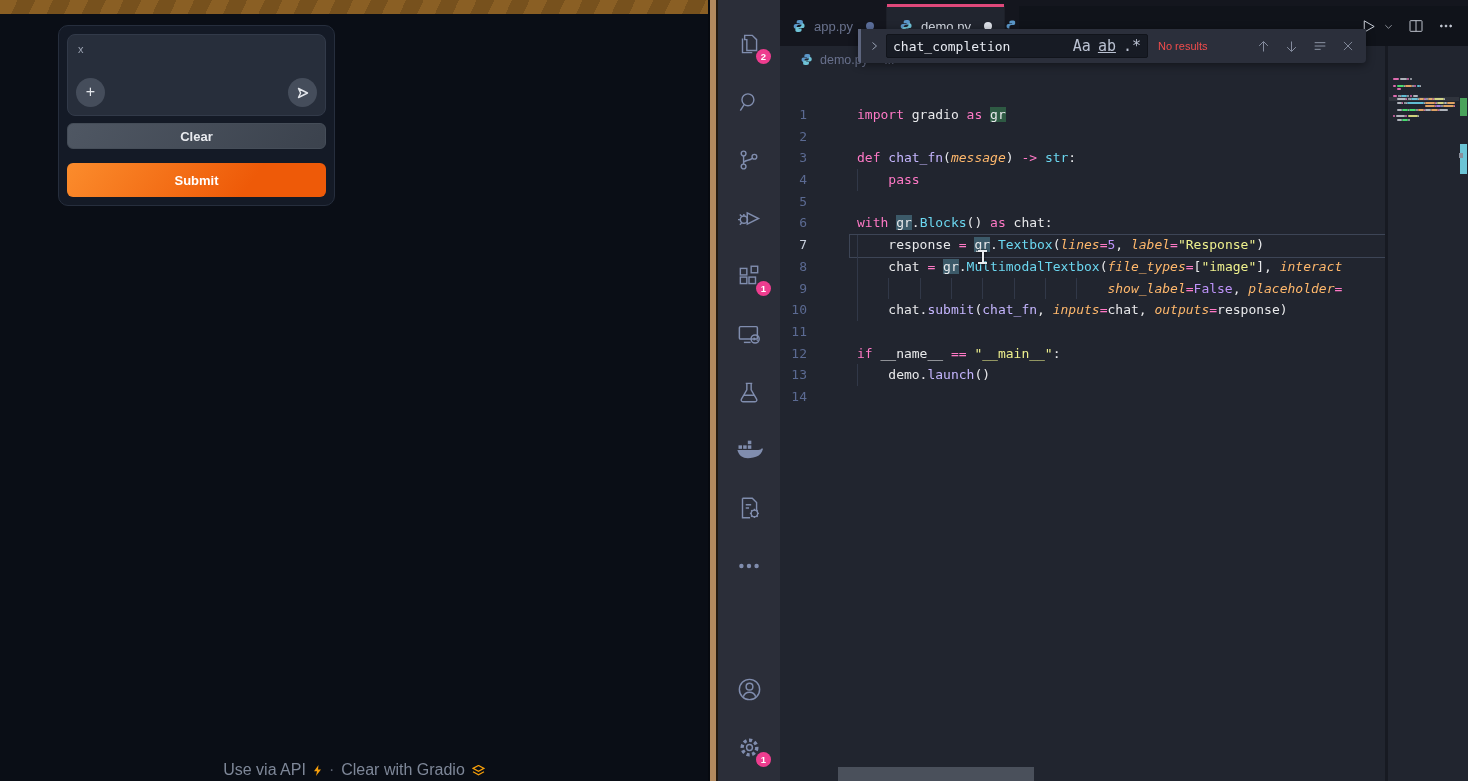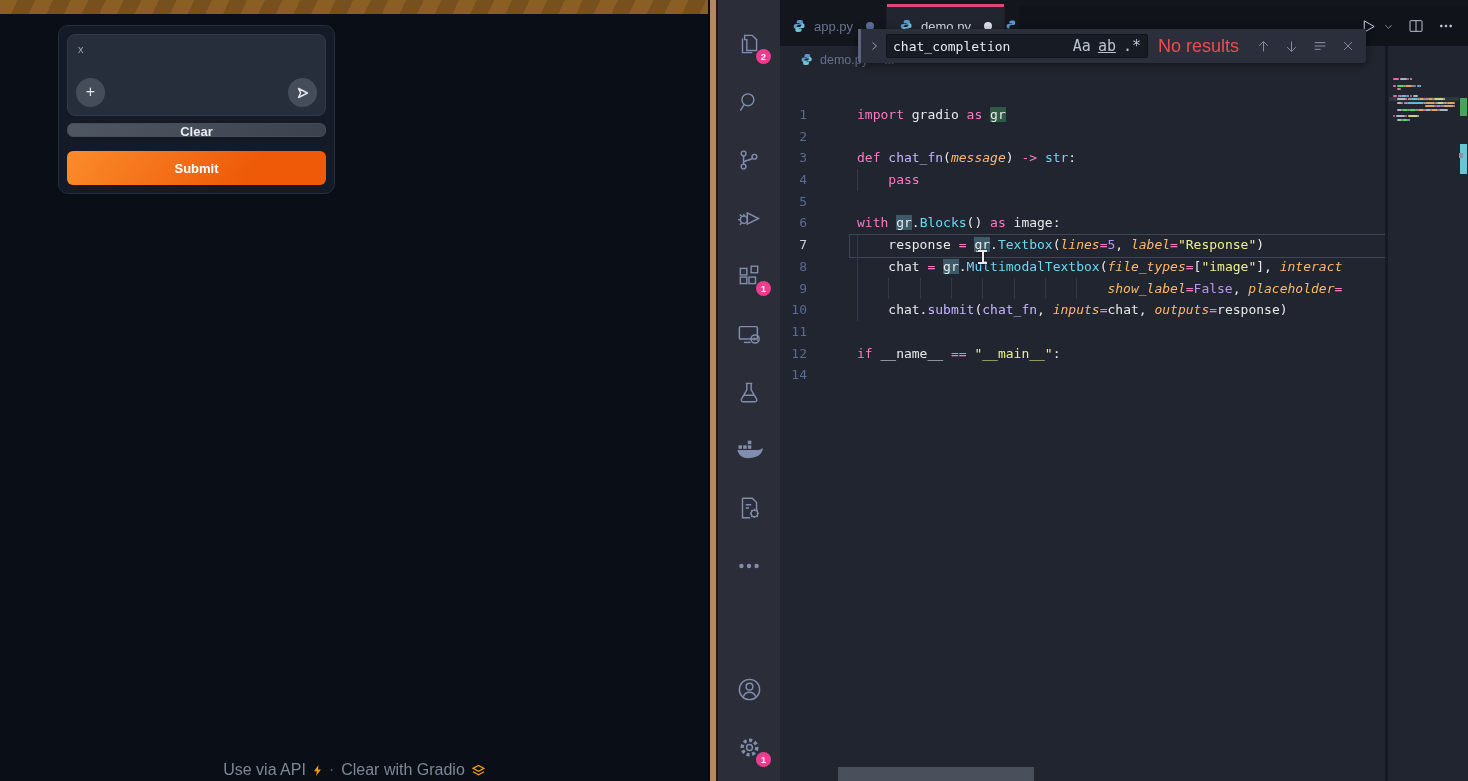--- a/index.html
+++ b/index.html
@@ -14,21 +14,21 @@
   .app-body { display:flex; gap:13px; margin:11px 0 0 58px; }
   .card { background:#141a26; border:1px solid #262e3d; border-radius:10px; padding:8px; }
   .card-a { width:277px; }
   .card-b { width:274px; align-self:flex-start; }
   .mm-box { background:#272e3b; border:1px solid #323a49; border-radius:8px; height:82px; padding:8px 10px; position:relative; }
   .mm-label { font-size:11px; color:#9aa2b1; }
   .mm-row { position:absolute; left:8px; right:8px; bottom:8px; display:flex; justify-content:space-between; }
   .circle-btn { width:29px; height:29px; border-radius:50%; border:none; background:#454d5b; color:#e4e7ec;
     display:flex; align-items:center; justify-content:center; cursor:pointer; }
   .circle-btn .plus { font-size:16px; line-height:1; margin-top:-1px; }
-  .btn-secondary { display:block; width:100%; height:14px; margin-top:7px; border:1px solid #454d58; border-radius:6px;
+  .btn-secondary { display:block; width:100%; height:26px; margin-top:7px; border:1px solid #454d58; border-radius:6px;
     background:linear-gradient(125deg,#4f5763,#3b424d); color:#e9ebef; font-weight:700; font-size:13px; cursor:pointer;
     font-family:"Liberation Sans",sans-serif; }
   .btn-primary { display:block; width:100%; height:34px; margin-top:14px; border:none; border-radius:6px;
     background:linear-gradient(125deg,#fb8c2c,#ee5a08 70%); color:#fff; font-weight:700; font-size:13px; cursor:pointer;
     font-family:"Liberation Sans",sans-serif; }
   .out-panel { background:#1a2130; border:1px solid #2b3344; border-radius:8px; padding:8px 9px 10px; }
   .out-panel textarea { display:block; width:100%; height:46px; margin-top:6px; resize:none; outline:none;
     background:#212836; border:1px solid #3a4250; border-radius:5px; position:relative; }
   .resize-wrap { position:relative; }
   .resize-grip { position:absolute; right:3px; bottom:3px; width:9px; height:9px; pointer-events:none;
@@ -70,21 +70,21 @@
   
   .find-widget { position:absolute; top:29px; left:78px; width:508px; height:34px; background:#2b2f3b;
     border-radius:0 0 4px 4px; box-shadow:0 2px 8px rgba(0,0,0,.45); display:flex; align-items:center; z-index:30; }
   .find-grip { width:3px; height:100%; background:#5d657e; border-radius:0 0 0 3px; }
   .find-chevron { margin:0 6px 0 7px; display:flex; cursor:pointer; }
   .find-input { width:262px; height:24px; background:#171b24; border:1px solid #11141b; border-radius:2px;
     display:flex; align-items:center; padding:0 6px; }
   .find-query { flex:1; font-family:"DejaVu Sans Mono",monospace; font-size:13px; color:#e7eaf1; white-space:nowrap; overflow:hidden; }
   .find-opt { font-size:15px; color:#bac1d1; margin-left:7px; cursor:pointer; font-family:"DejaVu Sans Mono",monospace; }
   .find-opt.word { text-decoration:underline; }
-  .find-status { font-size:18px; color:#f14c4c; margin-left:10px; white-space:nowrap; }
+  .find-status { font-size:11px; color:#f14c4c; margin-left:10px; white-space:nowrap; }
   .find-actions { display:flex; align-items:center; gap:13px; margin-left:auto; padding-right:11px; color:#9aa3b5; }
   .find-actions svg { stroke:#9aa3b5; fill:none; stroke-width:1.3; cursor:pointer; }
 
   
   .code-area { position:absolute; top:104px; left:0; width:606px; height:663px; overflow:hidden; }
   .code-line { position:relative; height:21.7px; line-height:21.7px; white-space:pre; display:flex; }
   .gutter-num { width:47px; padding-right:20px; text-align:right; font-family:"DejaVu Sans Mono",monospace;
     font-size:13px; color:#5b6a92; flex:0 0 auto; }
   .code-line.current .gutter-num { color:#c8cfdc; }
   .code-text { position:relative; font-family:"DejaVu Sans Mono",monospace; font-size:13px; color:#e8e9eb; padding-left:30px; }
@@ -331,27 +331,28 @@
             </svg>
         </div>
       </div>
 
       <div class="code-area" id="code-area">
           <div class="code-line"><span class="gutter-num">1</span><span class="code-text"><span class="tk-k">import</span><span class="tk-d"> gradio </span><span class="tk-k">as</span><span class="tk-d"> </span><span class="tk-d hl1">gr</span></span></div>
           <div class="code-line"><span class="gutter-num">2</span><span class="code-text"></span></div>
           <div class="code-line"><span class="gutter-num">3</span><span class="code-text"><span class="tk-k">def</span><span class="tk-d"> </span><span class="tk-f">chat_fn</span><span class="tk-d">(</span><span class="tk-p">message</span><span class="tk-d">) </span><span class="tk-k">-&gt;</span><span class="tk-d"> </span><span class="tk-t">str</span><span class="tk-d">:</span></span></div>
           <div class="code-line"><span class="gutter-num">4</span><span class="code-text"><span class="guide" style="left: calc(0ch + 30px);"></span><span class="tk-d">    </span><span class="tk-k">pass</span></span></div>
           <div class="code-line"><span class="gutter-num">5</span><span class="code-text"></span></div>
-          <div class="code-line"><span class="gutter-num">6</span><span class="code-text"><span class="tk-k">with</span><span class="tk-d"> </span><span class="tk-d hl2">gr</span><span class="tk-d">.</span><span class="tk-t">Blocks</span><span class="tk-d">()</span><span class="tk-d"> </span><span class="tk-k">as</span><span class="tk-d"> image:</span></span></div>
+          <div class="code-line"><span class="gutter-num">6</span><span class="code-text"><span class="tk-k">with</span><span class="tk-d"> </span><span class="tk-d hl2">gr</span><span class="tk-d">.</span><span class="tk-t">Blocks</span><span class="tk-d">()</span><span class="tk-d"> </span><span class="tk-k">as</span><span class="tk-d"> chat:</span></span></div>
           <div class="code-line current"><span class="gutter-num">7</span><span class="code-text"><span class="guide" style="left: calc(0ch + 30px);"></span><span class="tk-d">    response </span><span class="tk-k">=</span><span class="tk-d"> </span><span class="tk-d hl2">gr</span><span class="tk-d">.</span><span class="tk-t">Textbox</span><span class="tk-d">(</span><span class="tk-p">lines</span><span class="tk-k">=</span><span class="tk-n">5</span><span class="tk-d">, </span><span class="tk-p">label</span><span class="tk-k">=</span><span class="tk-s">"Response"</span><span class="tk-d">)</span></span></div>
           <div class="code-line"><span class="gutter-num">8</span><span class="code-text"><span class="guide" style="left: calc(0ch + 30px);"></span><span class="tk-d">    chat </span><span class="tk-k">=</span><span class="tk-d"> </span><span class="tk-d hl2">gr</span><span class="tk-d">.</span><span class="tk-t">MultimodalTextbox</span><span class="tk-d">(</span><span class="tk-p">file_types</span><span class="tk-k">=</span><span class="tk-d">[</span><span class="tk-s">"image"</span><span class="tk-d">], </span><span class="tk-p">interact</span></span></div>
           <div class="code-line"><span class="gutter-num">9</span><span class="code-text"><span class="guide" style="left: calc(0ch + 30px);"></span><span class="guide" style="left: calc(4ch + 30px);"></span><span class="guide" style="left: calc(8ch + 30px);"></span><span class="guide" style="left: calc(12ch + 30px);"></span><span class="guide" style="left: calc(16ch + 30px);"></span><span class="guide" style="left: calc(20ch + 30px);"></span><span class="guide" style="left: calc(24ch + 30px);"></span><span class="guide" style="left: calc(28ch + 30px);"></span><span class="tk-d">                                </span><span class="tk-p">show_label</span><span class="tk-k">=</span><span class="tk-n">False</span><span class="tk-d">, </span><span class="tk-p">placeholder</span><span class="tk-k">=</span></span></div>
           <div class="code-line"><span class="gutter-num">10</span><span class="code-text"><span class="guide" style="left: calc(0ch + 30px);"></span><span class="tk-d">    chat.</span><span class="tk-f">submit</span><span class="tk-d">(</span><span class="tk-f">chat_fn</span><span class="tk-d">, </span><span class="tk-p">inputs</span><span class="tk-k">=</span><span class="tk-d">chat, </span><span class="tk-p">outputs</span><span class="tk-k">=</span><span class="tk-d">response)</span></span></div>
           <div class="code-line"><span class="gutter-num">11</span><span class="code-text"></span></div>
           <div class="code-line"><span class="gutter-num">12</span><span class="code-text"><span class="tk-k">if</span><span class="tk-d"> __name__ </span><span class="tk-k">==</span><span class="tk-d"> </span><span class="tk-s">"__main__"</span><span class="tk-d">:</span></span></div>
+          <div class="code-line"><span class="gutter-num">13</span><span class="code-text"><span class="guide" style="left: calc(0ch + 30px);"></span><span class="tk-d">    demo.</span><span class="tk-f">launch</span><span class="tk-d">()</span></span></div>
           <div class="code-line"><span class="gutter-num">14</span><span class="code-text"></span></div>
         </div>
 
       <div class="ibeam" style="left: 197px; top: 249px;"></div>
 
       <div class="map-border"></div>
       <div class="minimap" id="minimap">
           <div class="mm-seg" style="left: 4px; top: 8px; width: 6px; background: rgb(255, 121, 198);"></div>
           <div class="mm-seg" style="left: 11px; top: 8px; width: 7px; background: rgb(200, 204, 212);"></div>
           <div class="mm-seg" style="left: 18px; top: 8px; width: 2px; background: rgb(255, 121, 198);"></div>

